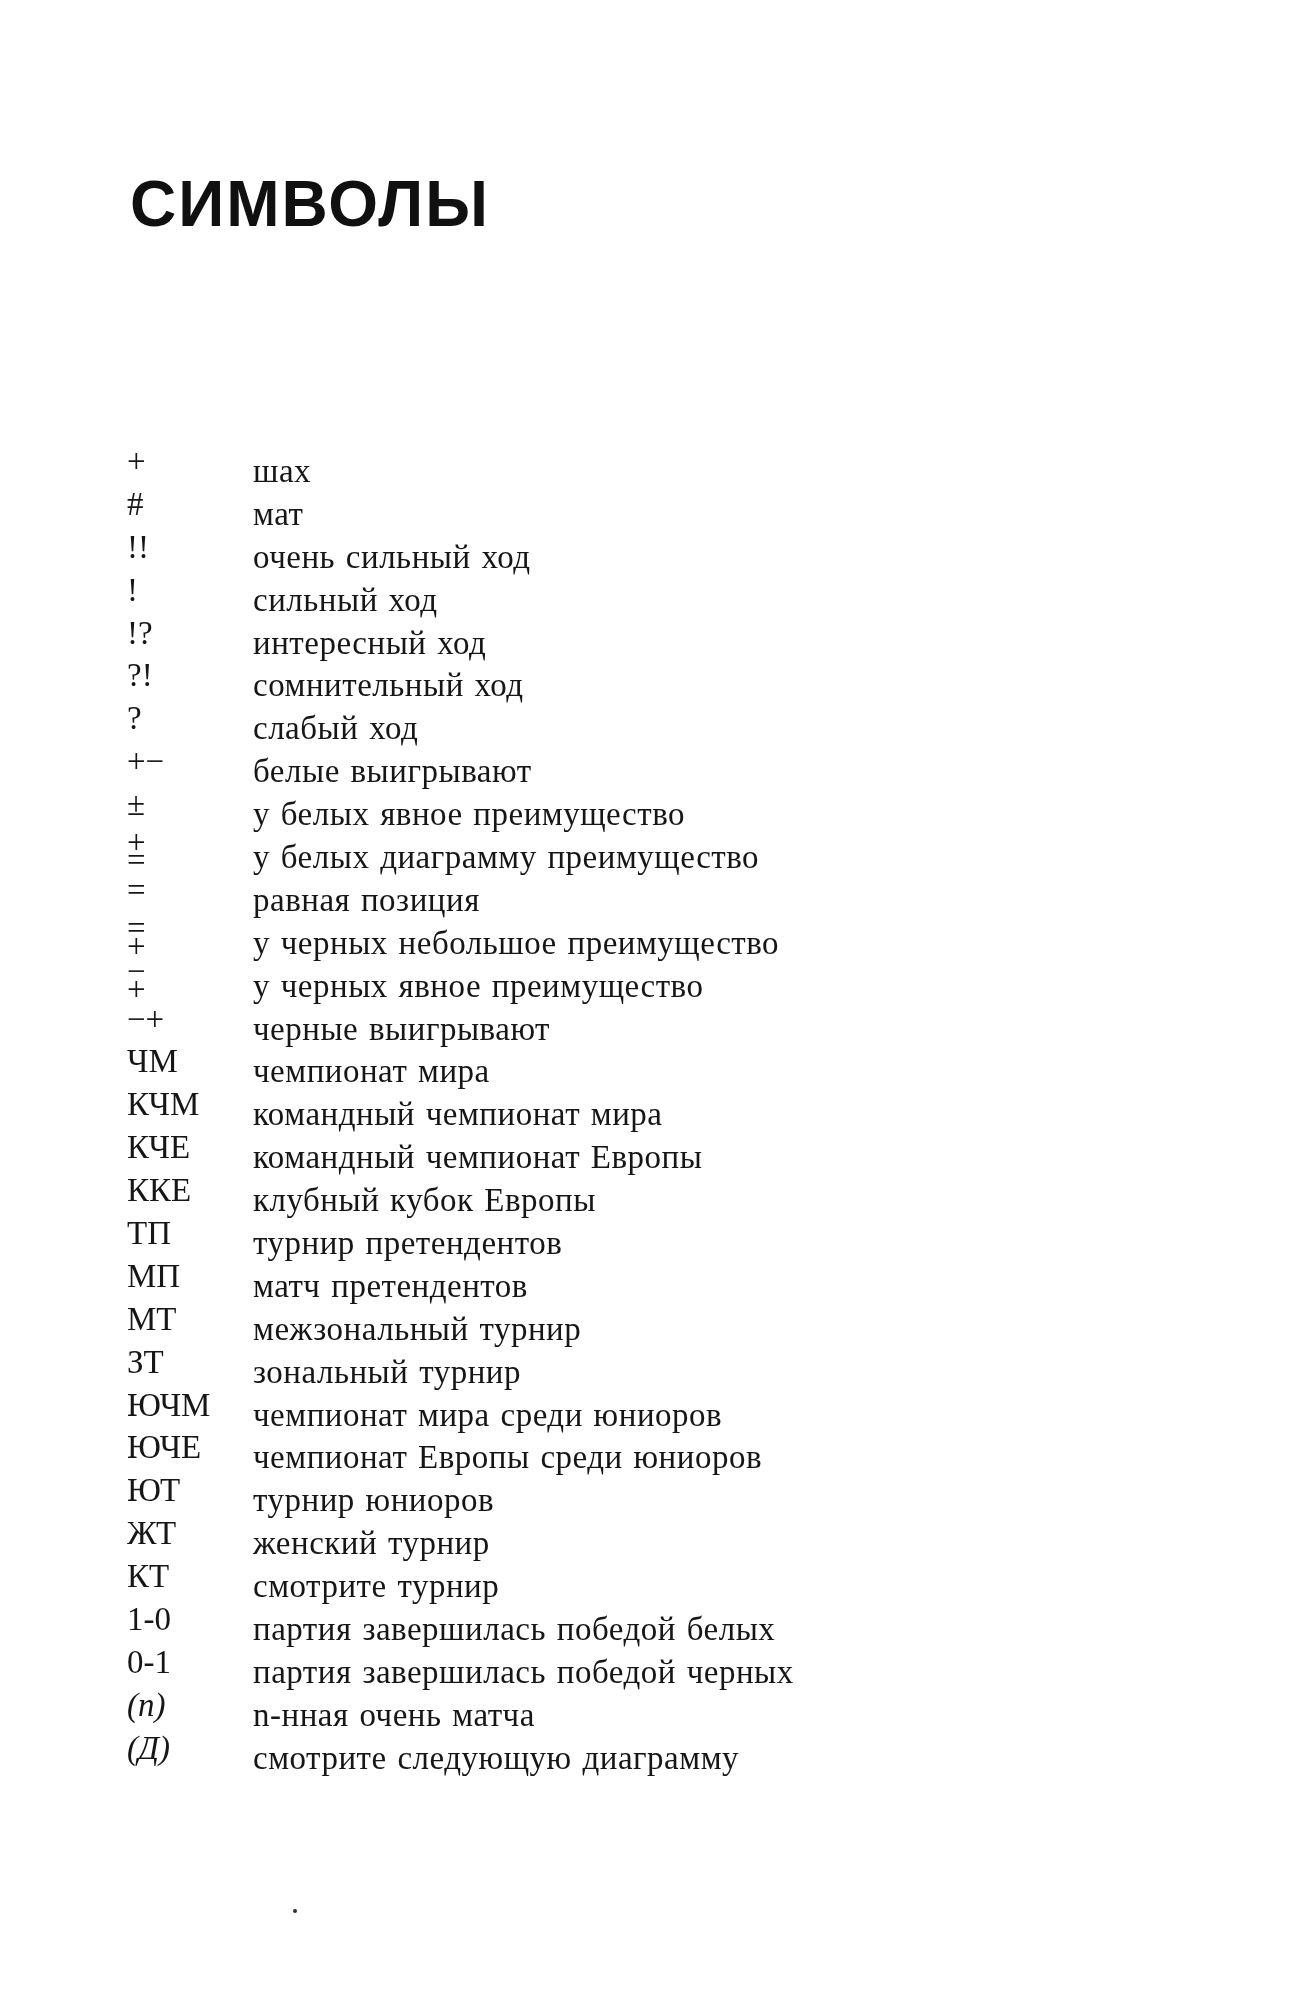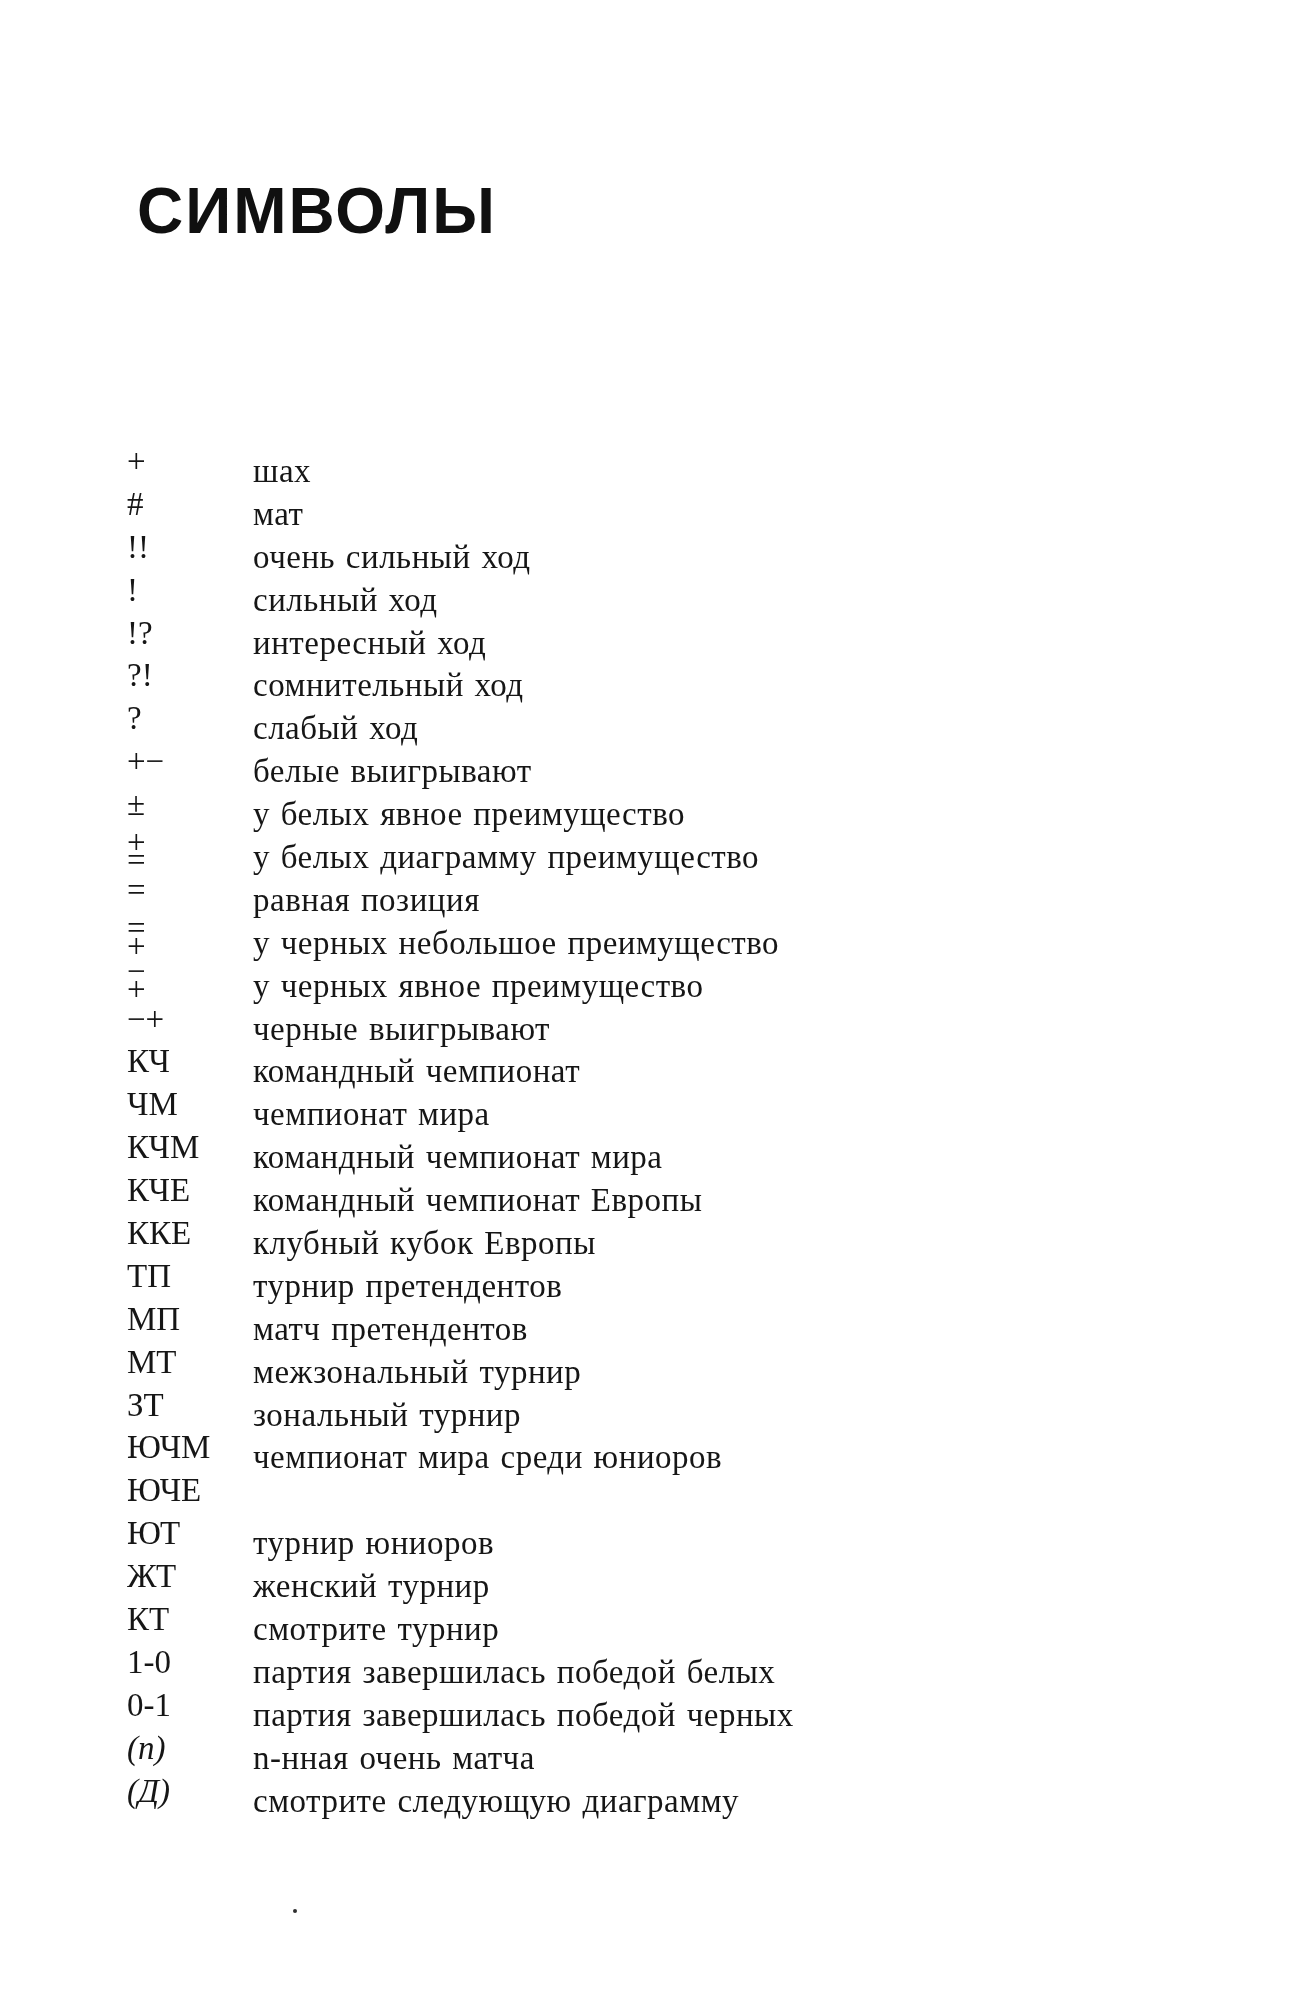--- a/index.html
+++ b/index.html
@@ -13,21 +13,21 @@
     height: 1990px;
     background: #ffffff;
     color: #161616;
     font-family: "Liberation Serif", serif;
     overflow: hidden;
   }
   .title {
     position: absolute;
     left: 130px;
     top: 172px;
-    margin: 7px;
+    margin: 0;
     font-family: "Liberation Sans", sans-serif;
     font-weight: bold;
     font-size: 64px;
     line-height: 1;
     letter-spacing: 2px;
     color: #101010;
   }
   .symbol-list {
     position: absolute;
     left: 127px;
@@ -139,24 +139,20 @@
             <span>−</span>
             <span>+</span>
           </span></span>
         <span class="desc">у черных явное преимущество</span>
       </div>
       <div class="row">
         <span class="sym">−+</span>
         <span class="desc">черные выигрывают</span>
       </div>
       <div class="row">
-        <span class="sym">КЧ</span>
-        <span class="desc">командный чемпионат</span>
-      </div>
-      <div class="row">
         <span class="sym">ЧМ</span>
         <span class="desc">чемпионат мира</span>
       </div>
       <div class="row">
         <span class="sym">КЧМ</span>
         <span class="desc">командный чемпионат мира</span>
       </div>
       <div class="row">
         <span class="sym">КЧЕ</span>
         <span class="desc">командный чемпионат Европы</span>
@@ -180,20 +176,21 @@
       <div class="row">
         <span class="sym">ЗТ</span>
         <span class="desc">зональный турнир</span>
       </div>
       <div class="row">
         <span class="sym">ЮЧМ</span>
         <span class="desc">чемпионат мира среди юниоров</span>
       </div>
       <div class="row">
         <span class="sym">ЮЧЕ</span>
+        <span class="desc">чемпионат Европы среди юниоров</span>
       </div>
       <div class="row">
         <span class="sym">ЮТ</span>
         <span class="desc">турнир юниоров</span>
       </div>
       <div class="row">
         <span class="sym">ЖТ</span>
         <span class="desc">женский турнир</span>
       </div>
       <div class="row">

